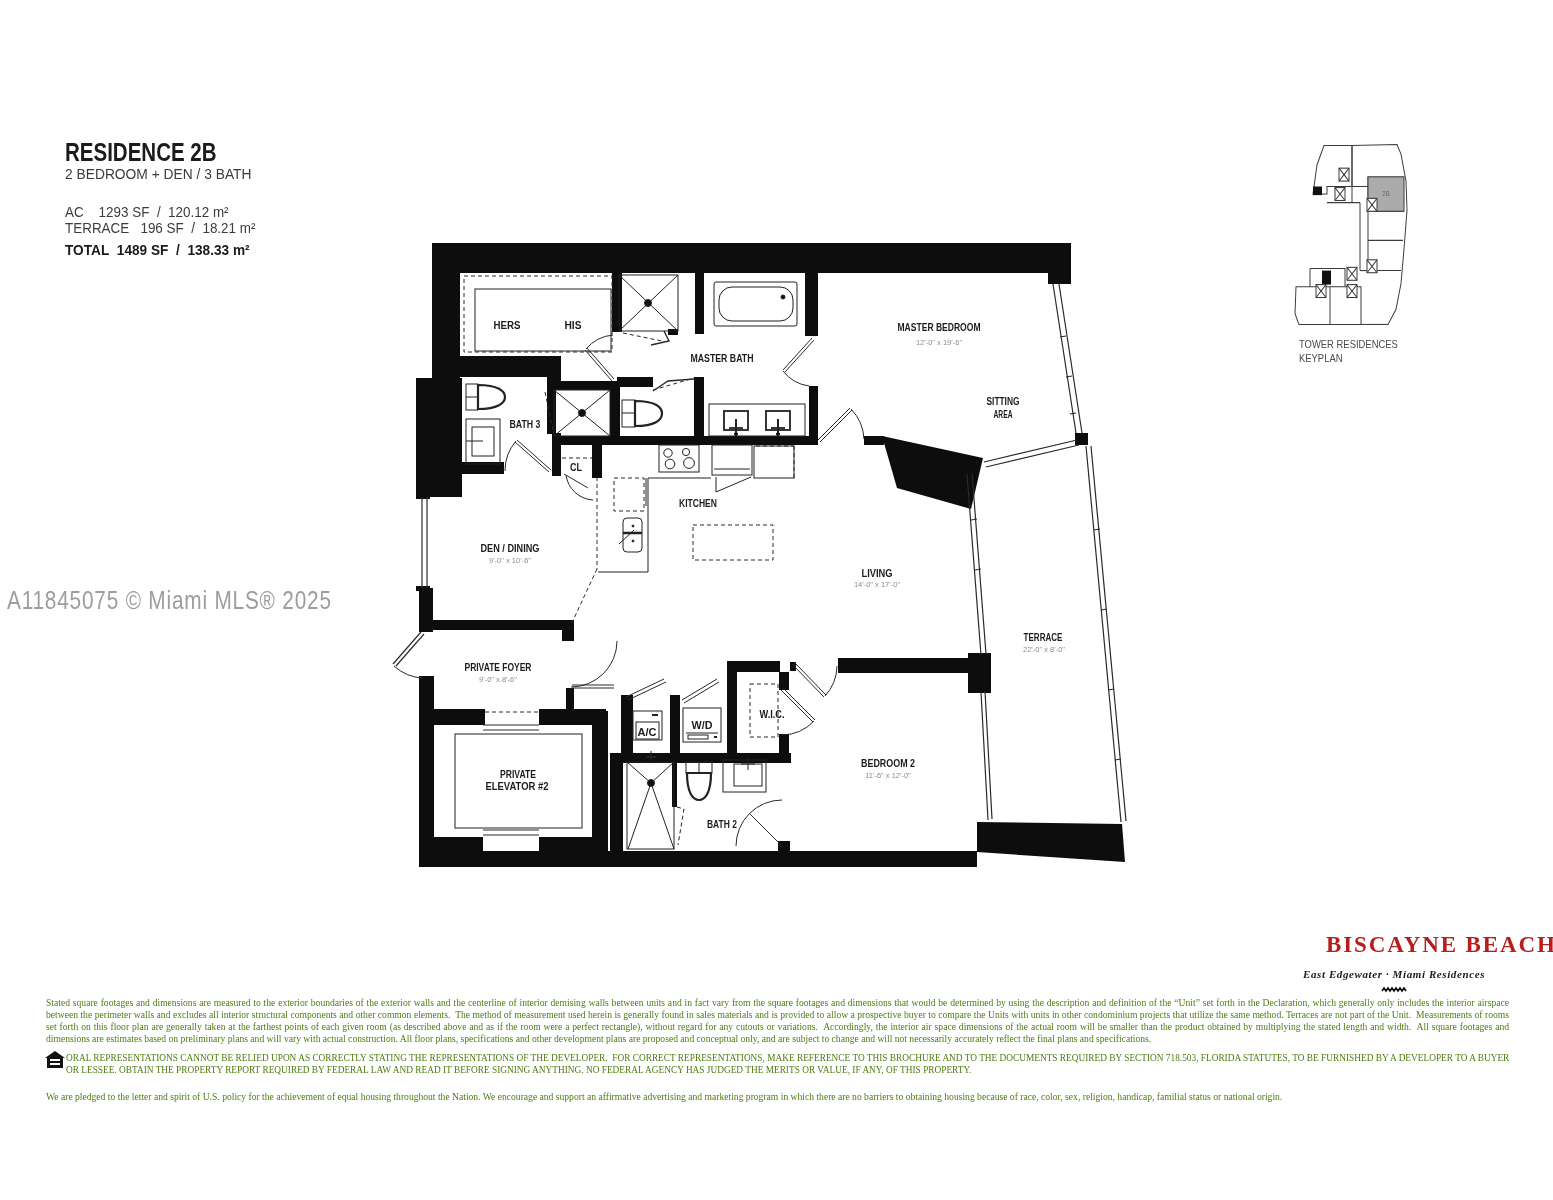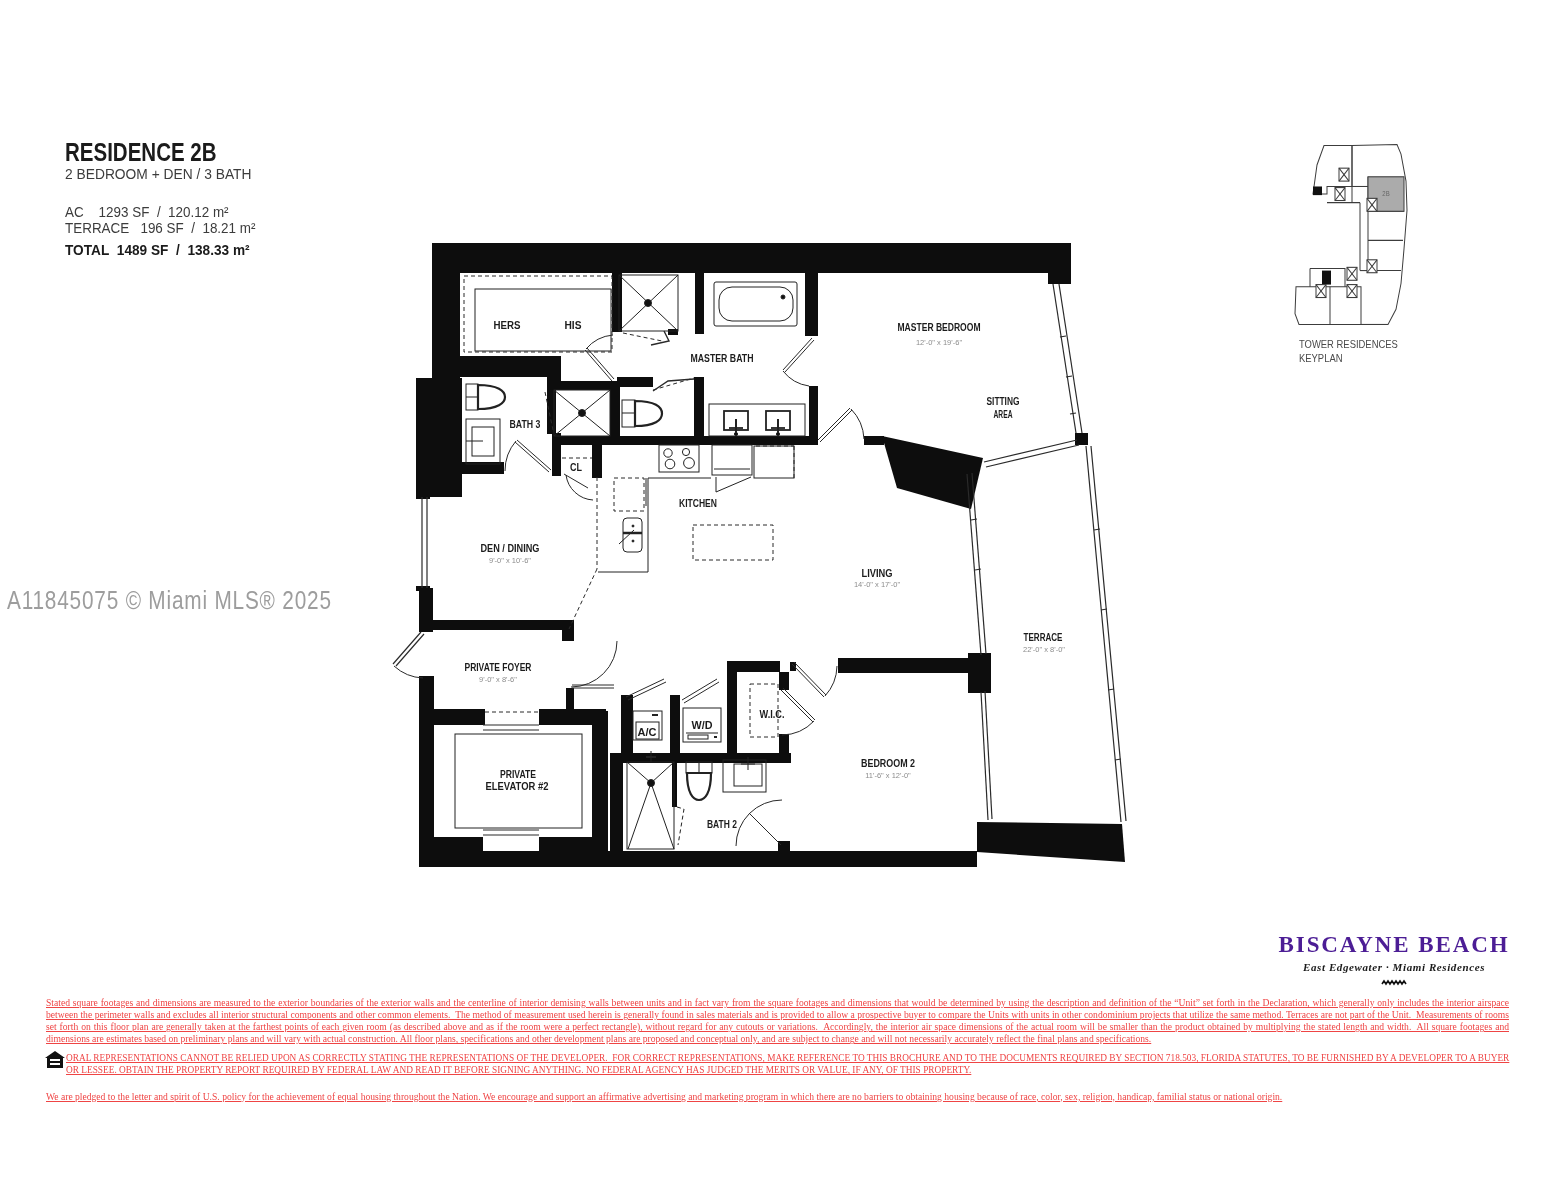--- a/index.html
+++ b/index.html
@@ -1,21 +1,21 @@
 <!DOCTYPE html>
 <html><head>
 <meta charset="utf-8">
 <style>
   html,body{margin:0;padding:0;background:#fff;} *{-webkit-font-smoothing:antialiased;}
   #page{position:relative;width:1553px;height:1200px;background:#fff;overflow:hidden;
         font-family:"Liberation Sans",sans-serif;}
   .hdr{position:absolute;left:65px;color:#1b1b1b;}
   #wm{position:absolute;left:7px;top:585px;font-size:26px;color:#9d9d9d;letter-spacing:1px;transform:scaleX(.80);transform-origin:0 0;white-space:nowrap;}
   .ser{font-family:"Liberation Serif",serif;}
-  #disc{position:absolute;left:46px;top:997px;width:1463px;color:#ef4444;text-decoration:underline;}
+  #disc{position:absolute;left:46px;top:997px;width:1463px;color:#4d7c0f;}
   #disc p{margin:0;font-family:"Liberation Serif",serif;font-size:9.6px;line-height:12.1px;text-align:justify;}
 </style>
 </head>
 <body>
 <div id="page">
 
   <div class="hdr" style="top:138px;font-size:25px;font-weight:bold;transform:scaleX(.82);transform-origin:0 0;white-space:nowrap;">RESIDENCE 2B</div>
   <div class="hdr" style="top:165px;font-size:15px;color:#3c3c3c;transform:scaleX(.92);transform-origin:0 0;white-space:nowrap;">2 BEDROOM + DEN / 3 BATH</div>
   <div class="hdr" style="top:204px;font-size:14px;color:#3c3c3c;transform:scaleX(.96);transform-origin:0 0;white-space:nowrap;">AC&nbsp;&nbsp;&nbsp;&nbsp;1293 SF&nbsp;&nbsp;/&nbsp;&nbsp;120.12 m²</div>
   <div class="hdr" style="top:220px;font-size:14px;color:#3c3c3c;transform:scaleX(.96);transform-origin:0 0;white-space:nowrap;">TERRACE&nbsp;&nbsp;&nbsp;196 SF&nbsp;&nbsp;/&nbsp;&nbsp;18.21 m²</div>
@@ -353,22 +353,22 @@
             <line x1="-5" y1="-6" x2="5" y2="6"></line>
             <line x1="5" y1="-6" x2="-5" y2="6"></line>
           </g>
   </g>
   </g>
   </svg>
 
   <div style="position:absolute;left:1299px;top:337px;font-size:11.5px;color:#4a4a4a;line-height:14px;transform:scaleX(.82);transform-origin:0 0;white-space:nowrap;">TOWER RESIDENCES<br>KEYPLAN</div>
 
   <div style="position:absolute;left:1278px;top:932px;width:232px;text-align:center;">
-    <div class="ser" style="font-size:23px;font-weight:bold;color:#4c1d95;letter-spacing:1.9px;white-space:nowrap;">BISCAYNE&nbsp;BEACH</div>
-    <div class="ser" style="font-size:11px;font-weight:bold;font-style:italic;color:#1a1a1a;margin-top:3px;letter-spacing:0.6px;white-space:nowrap;">East Edgewater · Miami Residences</div>
+    <div class="ser" style="font-size:23px;font-weight:bold;color:#b91c1c;letter-spacing:1.9px;white-space:nowrap;margin-left:48px;">BISCAYNE&nbsp;BEACH</div>
+    <div class="ser" style="font-size:11px;font-weight:bold;font-style:italic;color:#1a1a1a;margin-top:10px;letter-spacing:0.6px;white-space:nowrap;">East Edgewater · Miami Residences</div>
     <svg width="26" height="8" viewBox="0 0 26 8" style="margin-top:3px" xmlns="http://www.w3.org/2000/svg">
         <path d="M1,5 L3,2 L5,5 L7,2 L9,5 L11,2 L13,5 L15,2 L17,5 L19,2 L21,5 L23,2 L25,5" stroke="#111" stroke-width="1.6" fill="none"></path>
       </svg>
   </div>
 
   <div id="disc">
     <p>Stated square footages and dimensions are measured to the exterior boundaries of the exterior walls and the centerline of interior demising walls between units and in fact vary from the square footages and dimensions that would be determined by using the description and definition of the “Unit” set forth in the Declaration, which generally only includes the interior airspace between the perimeter walls and excludes all interior structural components and other common elements.&nbsp; The method of measurement used herein is generally found in sales materials and is provided to allow a prospective buyer to compare the Units with units in other condominium projects that utilize the same method. Terraces are not part of the Unit.&nbsp; Measurements of rooms set forth on this floor plan are generally taken at the farthest points of each given room (as described above and as if the room were a perfect rectangle), without regard for any cutouts or variations.&nbsp; Accordingly, the interior air space dimensions of the actual room will be smaller than the product obtained by multiplying the stated length and width.&nbsp; All square footages and dimensions are estimates based on preliminary plans and will vary with actual construction. All floor plans, specifications and other development plans are proposed and conceptual only, and are subject to change and will not necessarily accurately reflect the final plans and specifications.</p>
     <p style="margin-top:7px;margin-left:20px;text-align:left;white-space:nowrap;transform:scaleX(.971);transform-origin:0 0;">ORAL REPRESENTATIONS CANNOT BE RELIED UPON AS CORRECTLY STATING THE REPRESENTATIONS OF THE DEVELOPER.&nbsp; FOR CORRECT REPRESENTATIONS, MAKE REFERENCE TO THIS BROCHURE AND TO THE DOCUMENTS REQUIRED BY SECTION 718.503, FLORIDA STATUTES, TO BE FURNISHED BY A DEVELOPER TO A BUYER<br>OR LESSEE. OBTAIN THE PROPERTY REPORT REQUIRED BY FEDERAL LAW AND READ IT BEFORE SIGNING ANYTHING. NO FEDERAL AGENCY HAS JUDGED THE MERITS OR VALUE, IF ANY, OF THIS PROPERTY.</p>
     <p style="margin-top:14px;">We are pledged to the letter and spirit of U.S. policy for the achievement of equal housing throughout the Nation. We encourage and support an affirmative advertising and marketing program in which there are no barriers to obtaining housing because of race, color, sex, religion, handicap, familial status or national origin.</p>
   </div>

